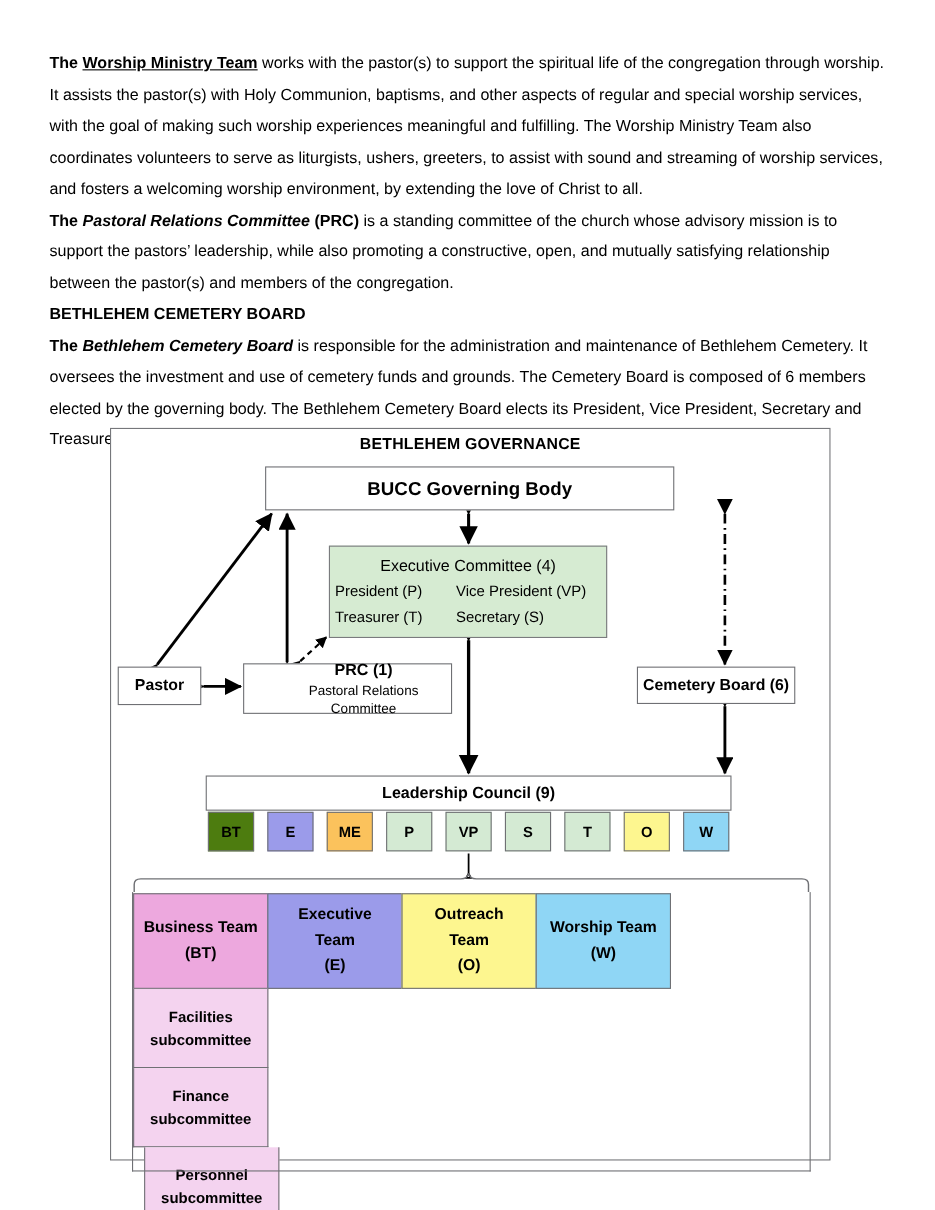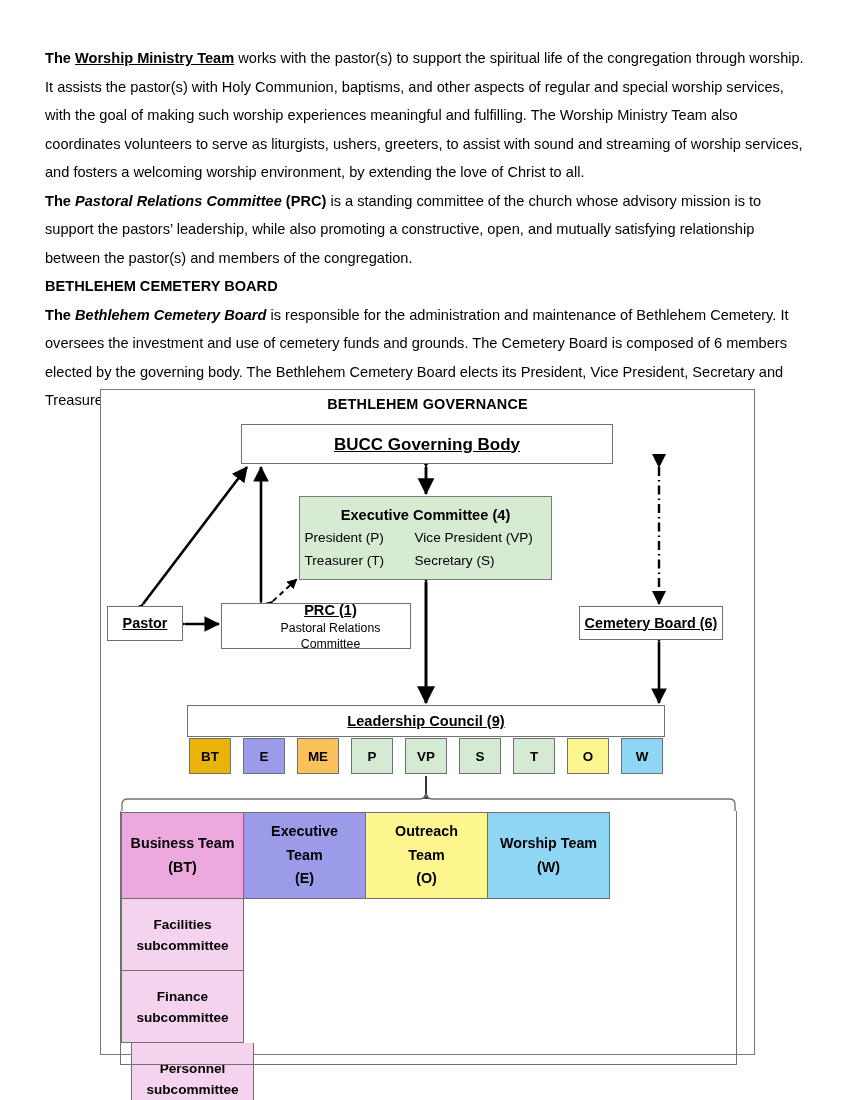--- a/index.html
+++ b/index.html
@@ -67,39 +67,38 @@
     flex-direction: column;
     align-items: center;
     justify-content: center;
     text-align: center;
   }
 
   .box .t1 {
     font-size: 15.4px;
     font-weight: bold;
     line-height: 19px;
-    text-decoration: underline;
   }
   .box .t2 {
     font-size: 12.3px;
     font-weight: normal;
     line-height: 16px;
   }
 
   #box-governing   { left: 140px; top: 34px;  width: 372px; height: 40px; }
   #box-governing .t1 { font-size: 17px; }
 
   #box-exec {
     left: 198px; top: 106px; width: 253px; height: 84px;
     background: #d6ebd2;
     border-color: #7a7b7e;
     justify-content: flex-start;
     padding-top: 7px;
   }
-  #box-exec .ex-title { font-size: 14.6px; font-weight: bold; line-height: 22px; text-align: right; }
+  #box-exec .ex-title { font-size: 14.6px; font-weight: normal; line-height: 22px; text-align: right; }
   #box-exec .ex-grid {
     display: grid;
     grid-template-columns: 110px 140px;
     row-gap: 0px;
     font-size: 13.6px;
     line-height: 23px;
     text-align: left;
     padding-left: 8px;
   }
 
@@ -280,21 +279,21 @@
 
   <div class="box" id="box-cemetery">
     <span class="t1">Cemetery Board (6)</span>
   </div>
 
   <div class="box" id="box-council">
     <span class="t1">Leadership Council (9)</span>
   </div>
 
   <div id="chips">
-      <div class="chip" style="background: #eab308;">
+      <div class="chip" style="background: #4d7c0f;">
         <span>BT</span>
       </div>
       <div class="chip" style="background: rgb(155, 155, 234);">
         <span>E</span>
       </div>
       <div class="chip" style="background: rgb(251, 194, 92);">
         <span>ME</span>
       </div>
       <div class="chip" style="background: rgb(212, 234, 211);">
         <span>P</span>

